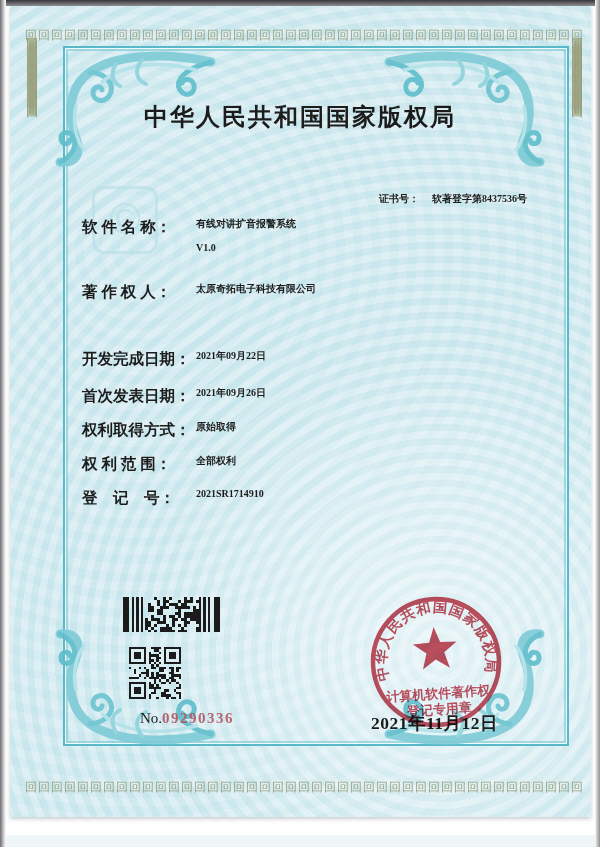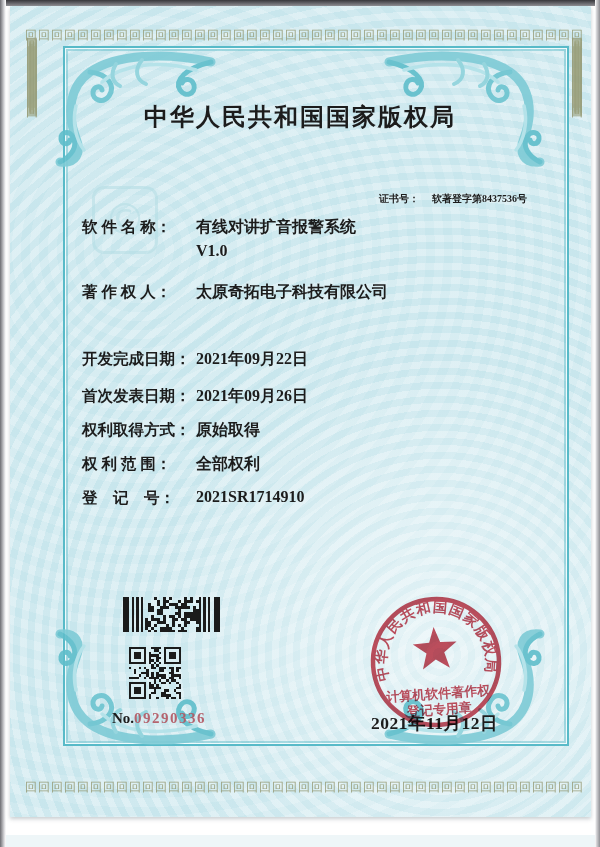--- a/index.html
+++ b/index.html
@@ -52,27 +52,27 @@
     display:flex;align-items:center;justify-content:center;}
   .wm span{font-size:42px;color:#b4dde4;font-family:"DejaVu Sans",sans-serif;line-height:1;}
   
   .center{position:absolute;left:0;width:600px;text-align:center;white-space:nowrap;}
   .t1{top:101px;font-size:24px;font-weight:bold;letter-spacing:2px;}
   .t2{top:140px;font-size:29px;font-weight:bold;letter-spacing:1px;}
   .certno{position:absolute;top:192px;right:73px;font-size:10px;font-weight:bold;white-space:nowrap;}
   .certno .lab{margin-right:13px;}
   .row{position:absolute;left:0;width:528px;height:22px;}
   .row .lbl{position:absolute;left:82px;font-size:15.5px;font-weight:bold;white-space:nowrap;}
-  .row .val{position:absolute;left:196px;font-size:16px;font-weight:bold;white-space:nowrap;}
+  .row .val{position:absolute;left:196px;font-size:10px;font-weight:bold;white-space:nowrap;}
   .para{position:absolute;left:80px;top:521px;width:447px;font-size:15.5px;font-weight:bold;
     line-height:37px;text-indent:2em;text-align:justify;}
   .barcode{position:absolute;left:123px;top:597px;}
   .qr{position:absolute;left:129px;top:647px;}
   .serial{position:absolute;left:112px;top:710px;font-size:15px;white-space:nowrap;}
-  .serial .no{font-weight:bold;color:#1c1c1c;}
+  .serial .no{font-weight:normal;color:#1c1c1c;margin-left:28px;}
   .serial .num{color:#b25661;font-weight:bold;letter-spacing:1.5px;opacity:.9;}
   .issue-date{position:absolute;left:371px;top:711px;font-size:17.5px;font-weight:bold;letter-spacing:.5px;}
   .stamp{position:absolute;left:366px;top:592px;width:140px;height:140px;
     transform:rotate(-4deg);opacity:.88;mix-blend-mode:multiply;}
   .bottom-tint{position:absolute;left:0;top:835px;width:600px;height:12px;background:#eef6f8;}
 </style>
 </head>
 <body>
 
 <svg width="0" height="0" style="position:absolute" aria-hidden="true">

